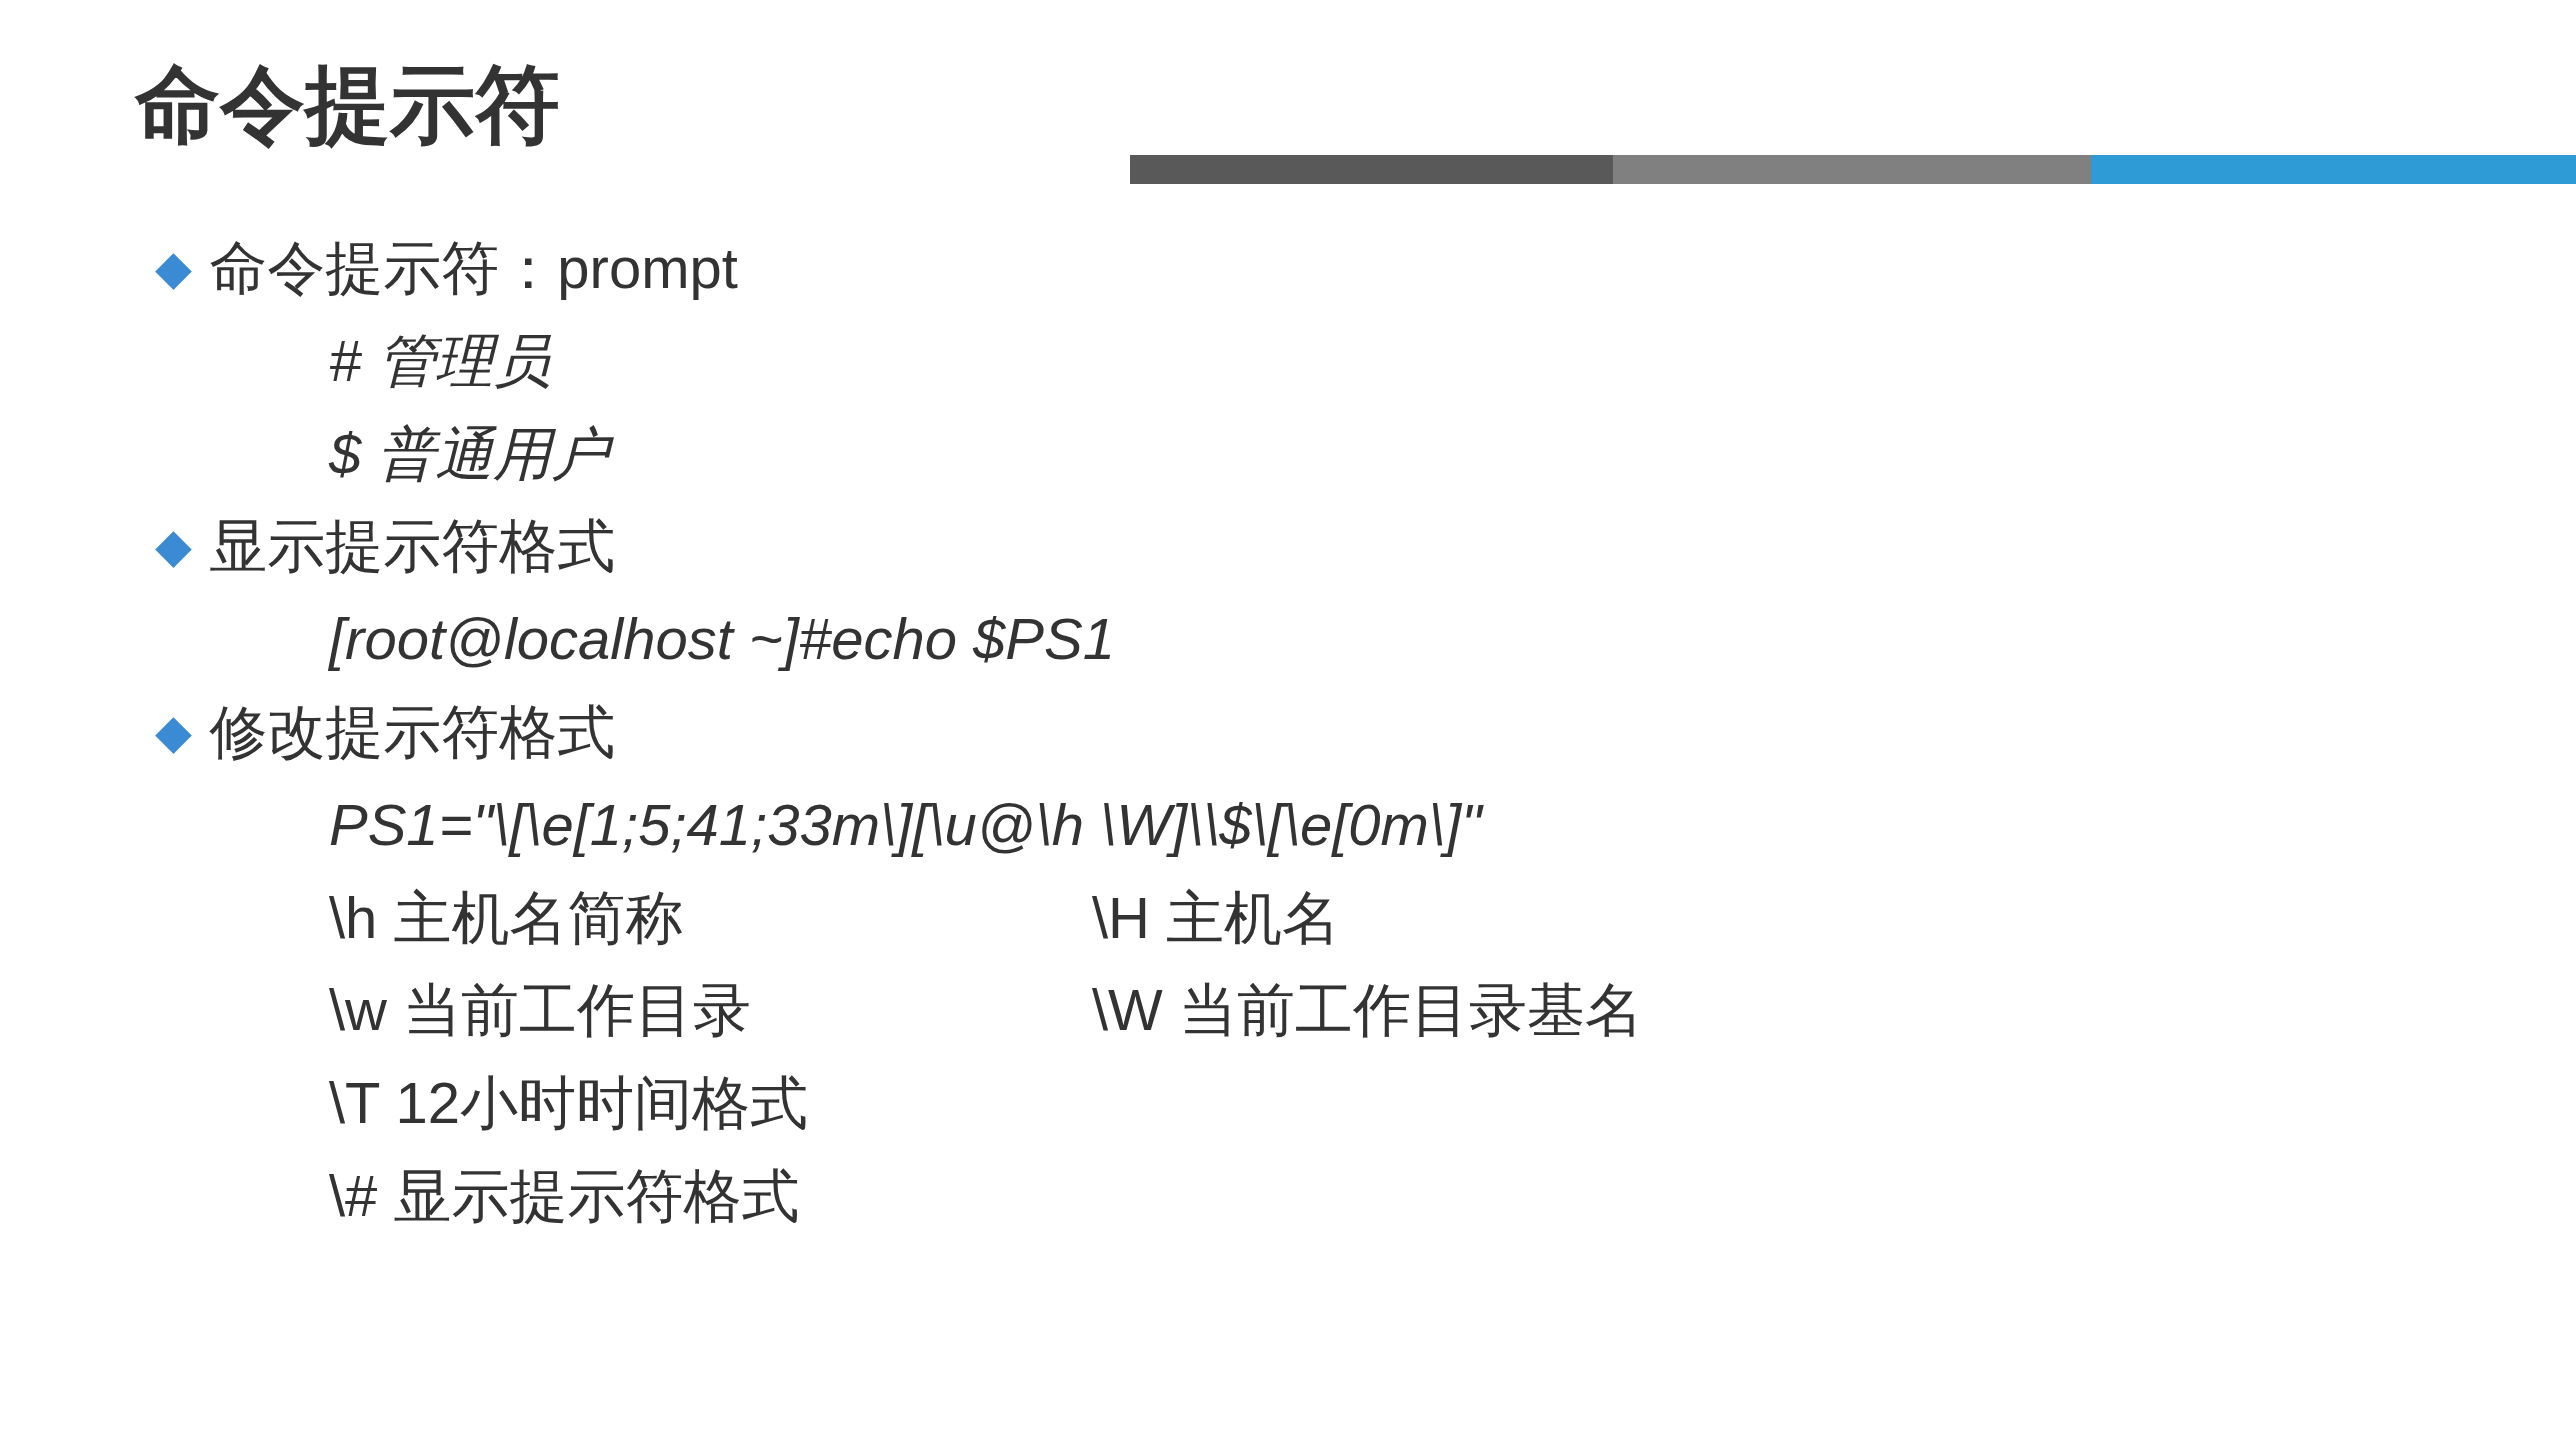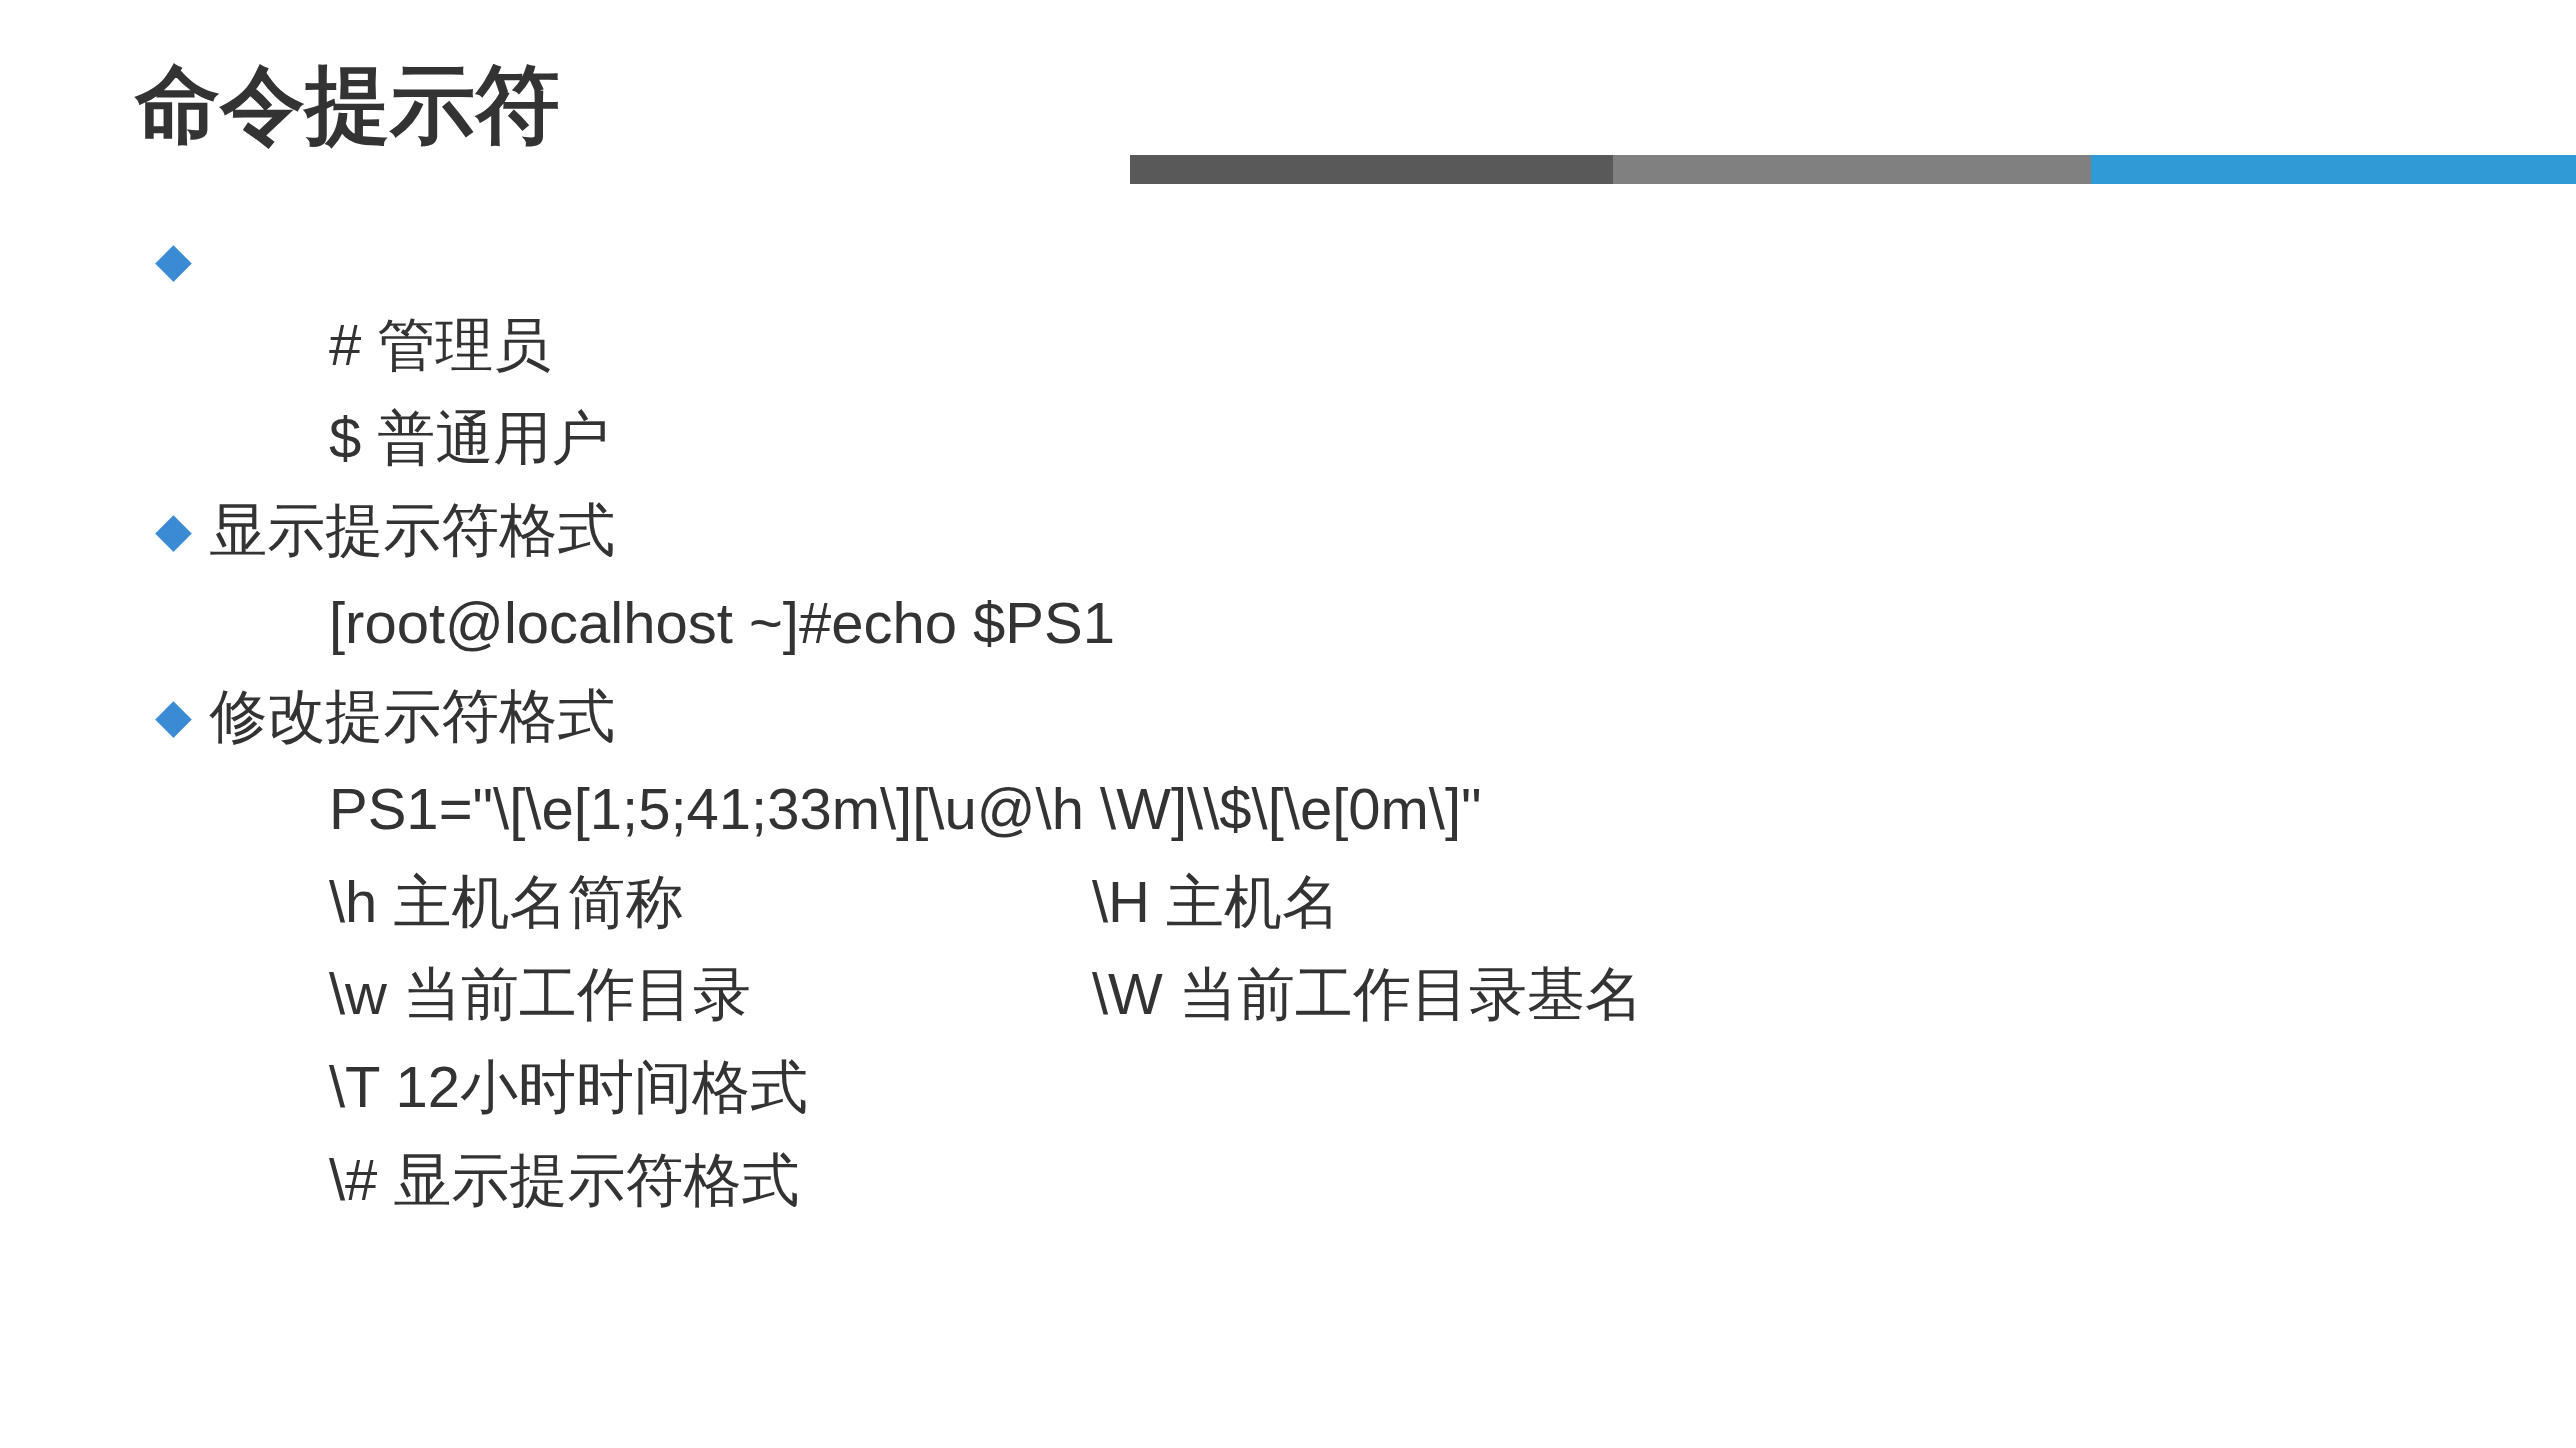--- a/index.html
+++ b/index.html
@@ -49,20 +49,21 @@
       color: #3b8bd4;
       font-size: 48px;
       margin-right: 17.4px;
       display: inline-block;
     }
     .indent1 {
       padding-left: 53px;
     }
     .indent2 {
       padding-left: 174px;
+      font-style: italic;
     }
     .twocol {
       display: flex;
       padding-left: 174px;
     }
     .col-left {
       width: 763px;
     }
     .col-right {
       flex: 1;
@@ -76,20 +77,21 @@
 <div class="accent-bars">
   <div class="bar1"></div>
   <div class="bar2"></div>
   <div class="bar3"></div>
 </div>
 
 <div class="content">
 
   <div class="bullet-line">
     <span class="diamond">◆</span>
+    <span>命令提示符：prompt</span>
   </div>
   <div class="indent2"># 管理员</div>
   <div class="indent2">$ 普通用户</div>
 
   <div class="bullet-line">
     <span class="diamond">◆</span>
     <span>显示提示符格式</span>
   </div>
   <div class="indent2">[root@localhost ~]#echo $PS1</div>
 

